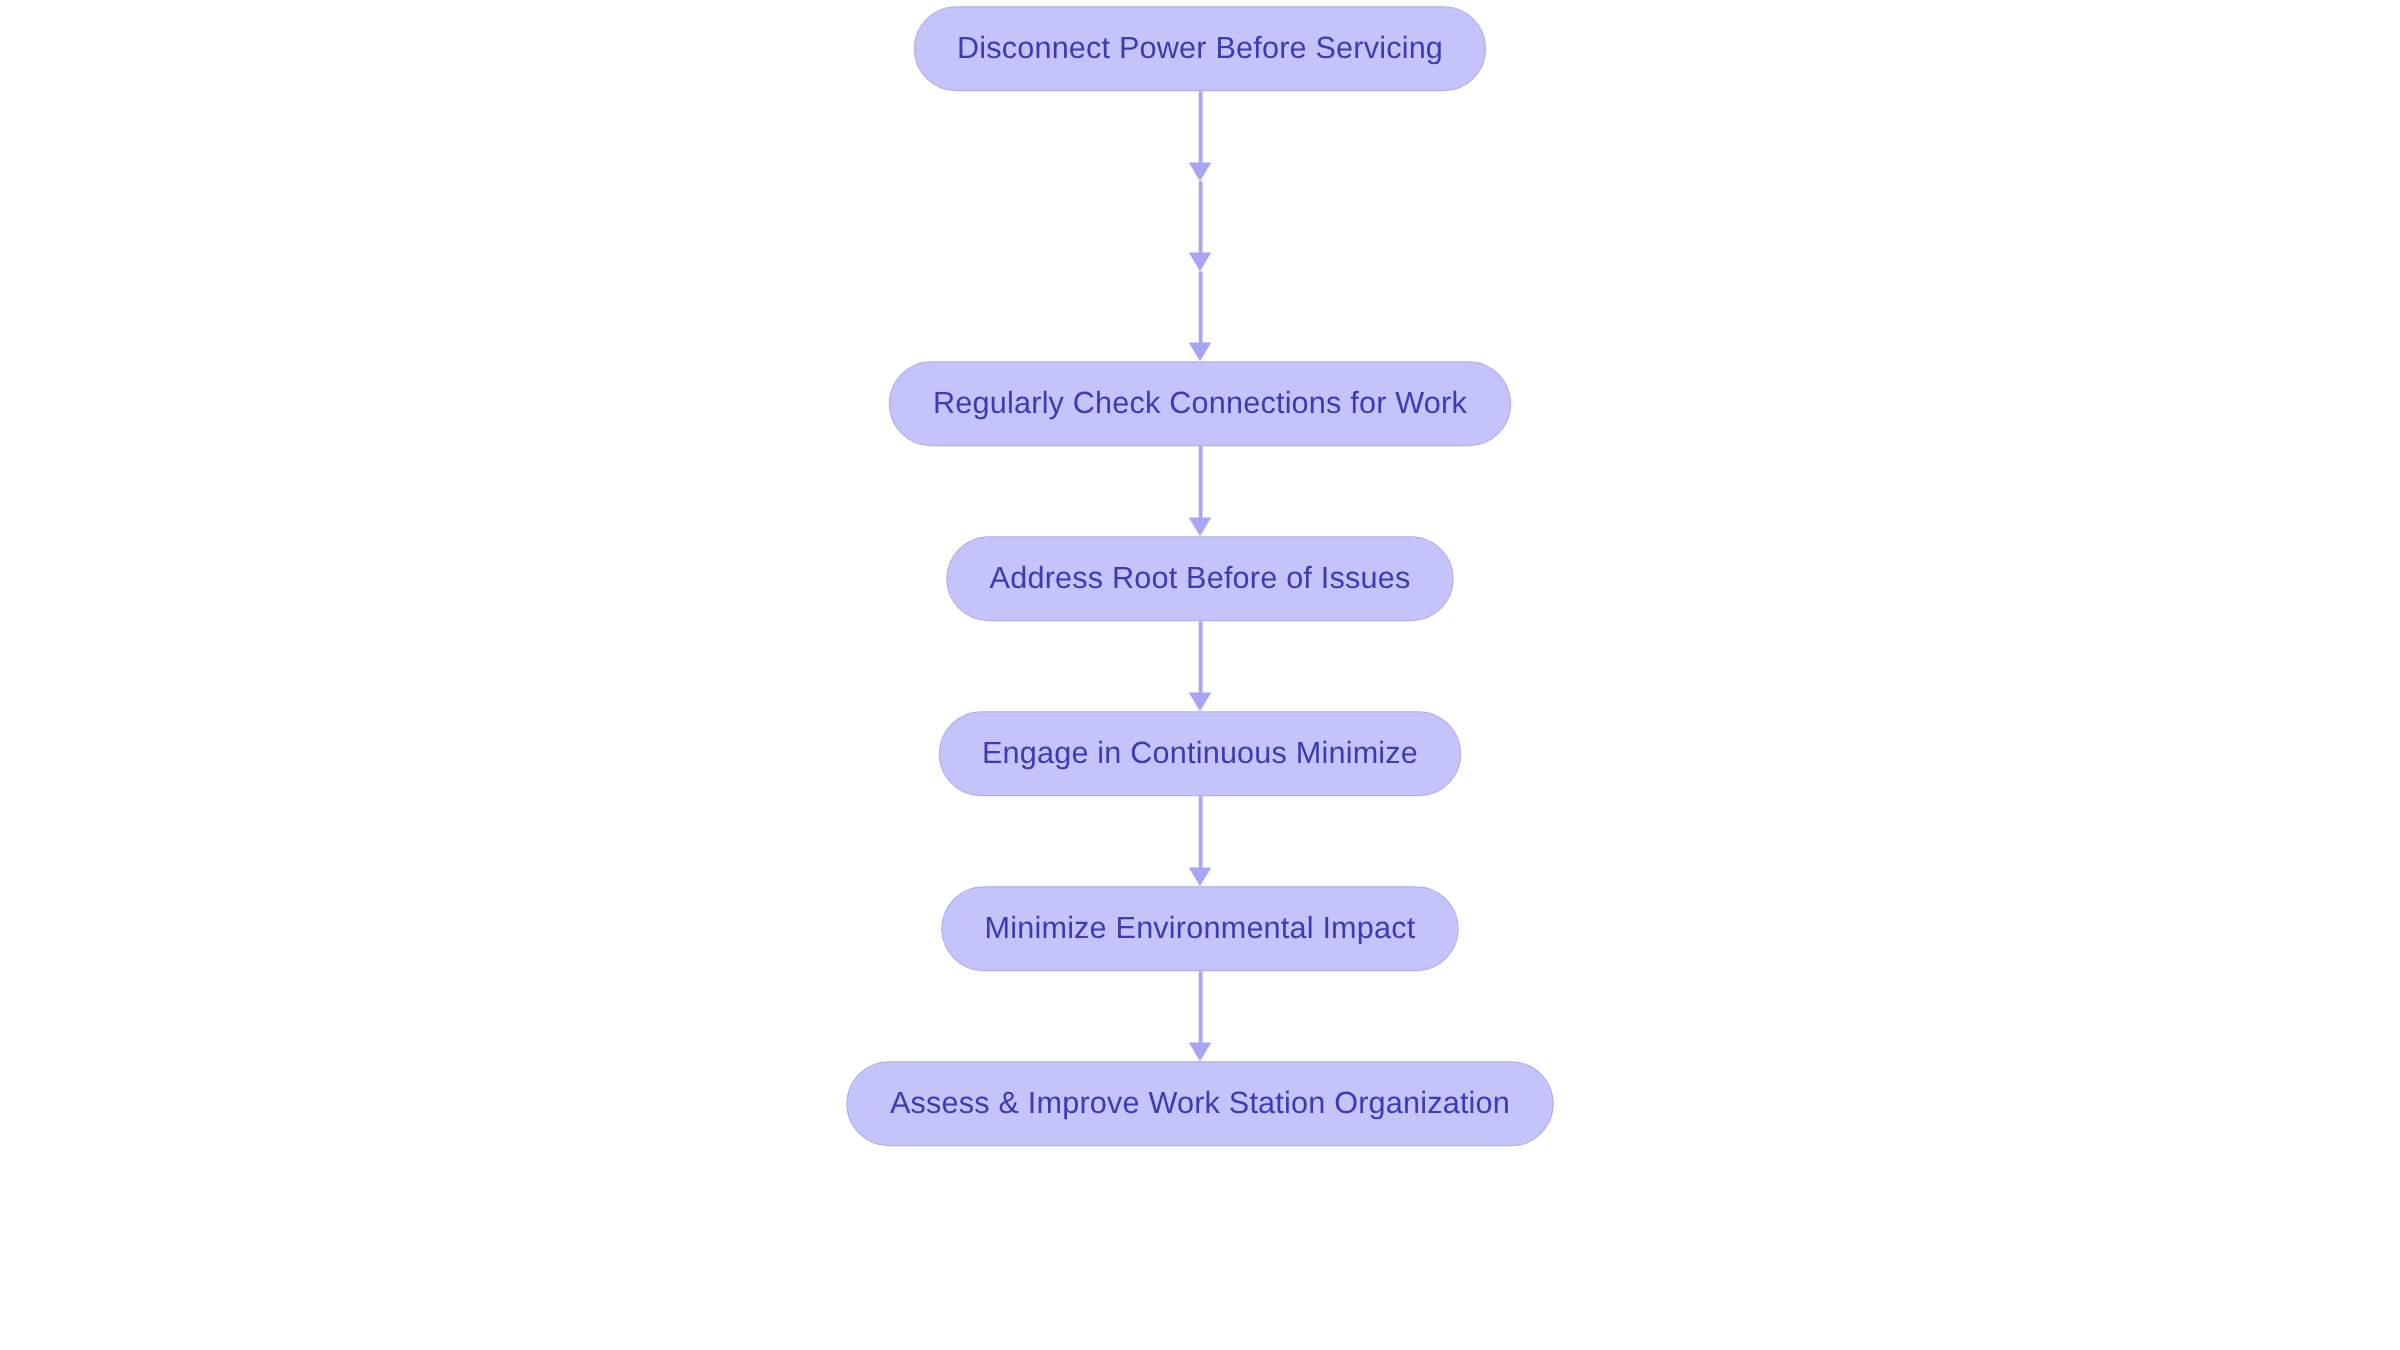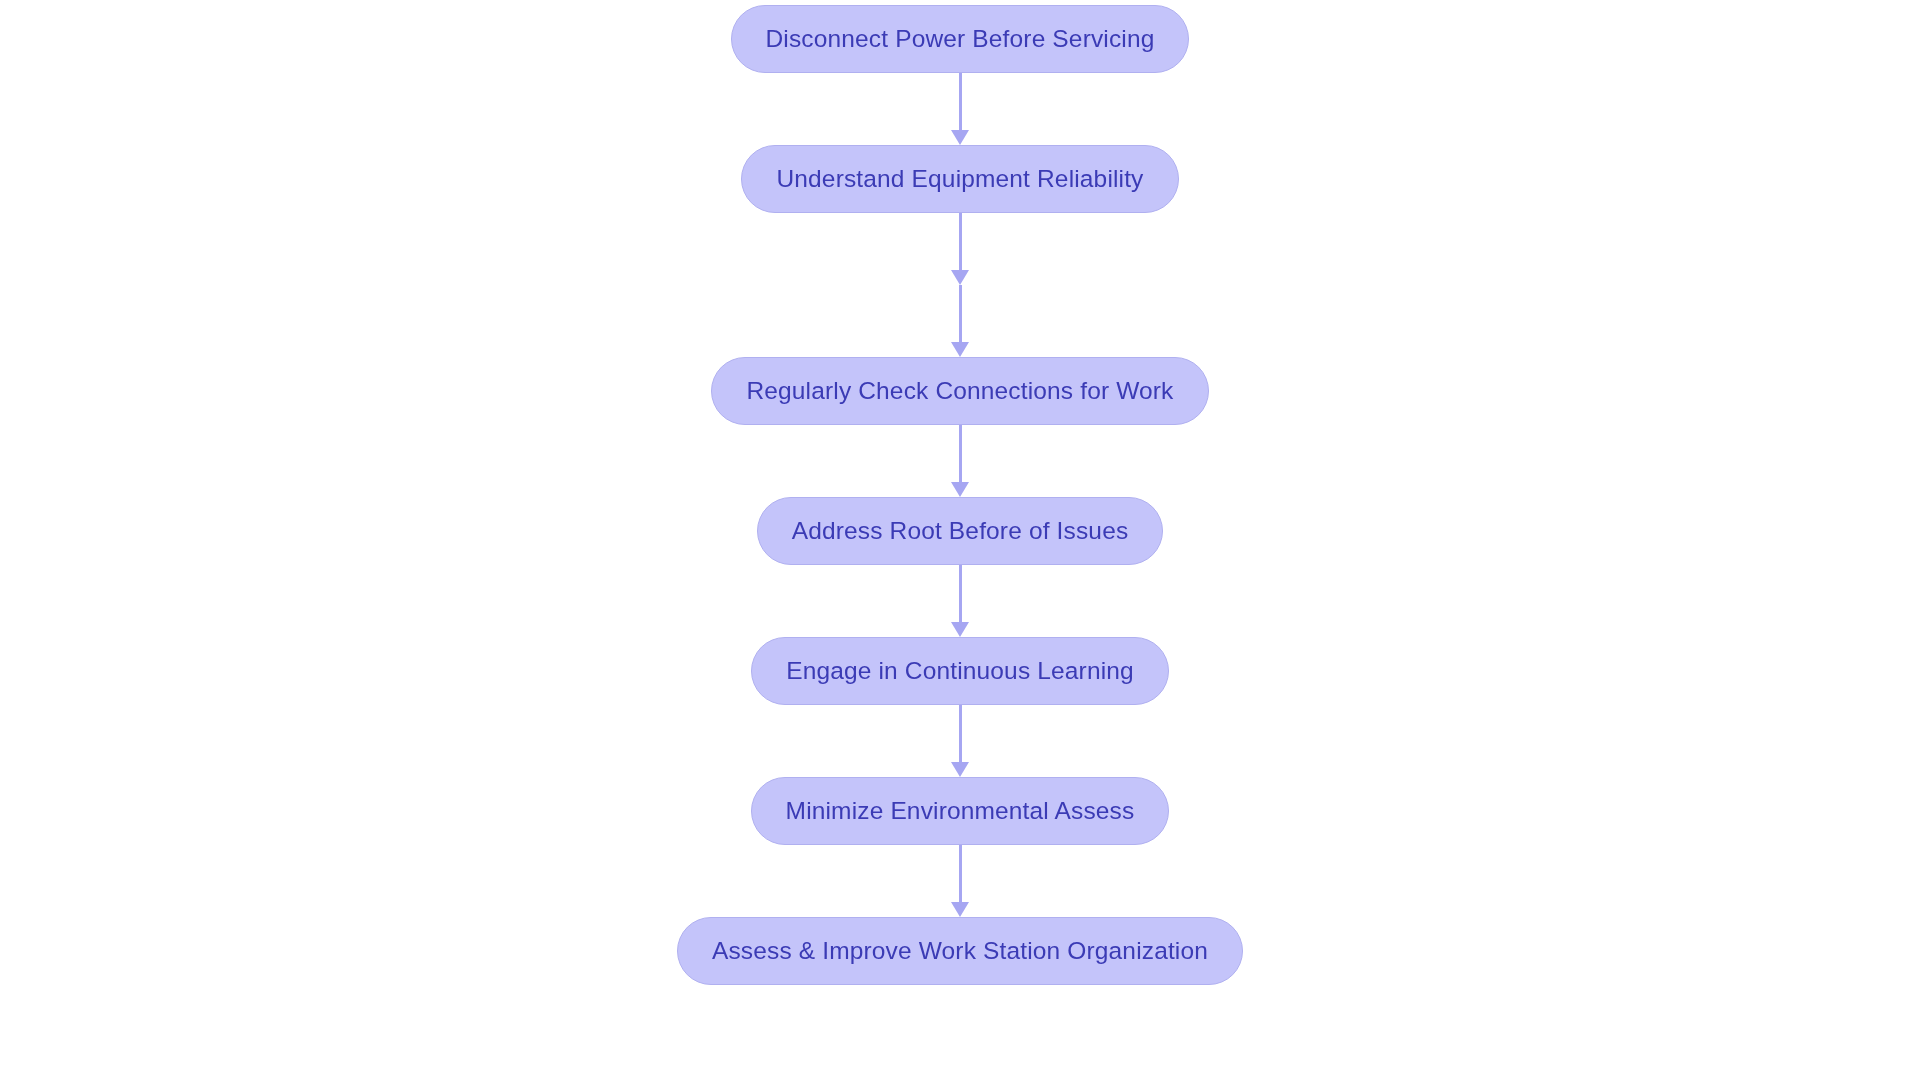--- a/index.html
+++ b/index.html
@@ -100,25 +100,20 @@
       <div class="node">
         <span class="node-label">Disconnect Power Before Servicing</span>
       </div>
     </div>
 
     <div class="connector">
       <div class="connector-line"></div>
       <div class="connector-arrowhead"></div>
     </div>
 
-    <div class="flow-step">
-      <div class="node">
-        <span class="node-label">Understand Equipment Reliability</span>
-      </div>
-    </div>
 
     <div class="connector">
       <div class="connector-line"></div>
       <div class="connector-arrowhead"></div>
     </div>
 
 
     <div class="connector">
       <div class="connector-line"></div>
       <div class="connector-arrowhead"></div>
@@ -141,32 +136,32 @@
       </div>
     </div>
 
     <div class="connector">
       <div class="connector-line"></div>
       <div class="connector-arrowhead"></div>
     </div>
 
     <div class="flow-step">
       <div class="node">
-        <span class="node-label">Engage in Continuous Learning</span>
+        <span class="node-label">Engage in Continuous Minimize</span>
       </div>
     </div>
 
     <div class="connector">
       <div class="connector-line"></div>
       <div class="connector-arrowhead"></div>
     </div>
 
     <div class="flow-step">
       <div class="node">
-        <span class="node-label">Minimize Environmental Assess</span>
+        <span class="node-label">Minimize Environmental Impact</span>
       </div>
     </div>
 
     <div class="connector">
       <div class="connector-line"></div>
       <div class="connector-arrowhead"></div>
     </div>
 
     <div class="flow-step">
       <div class="node">

